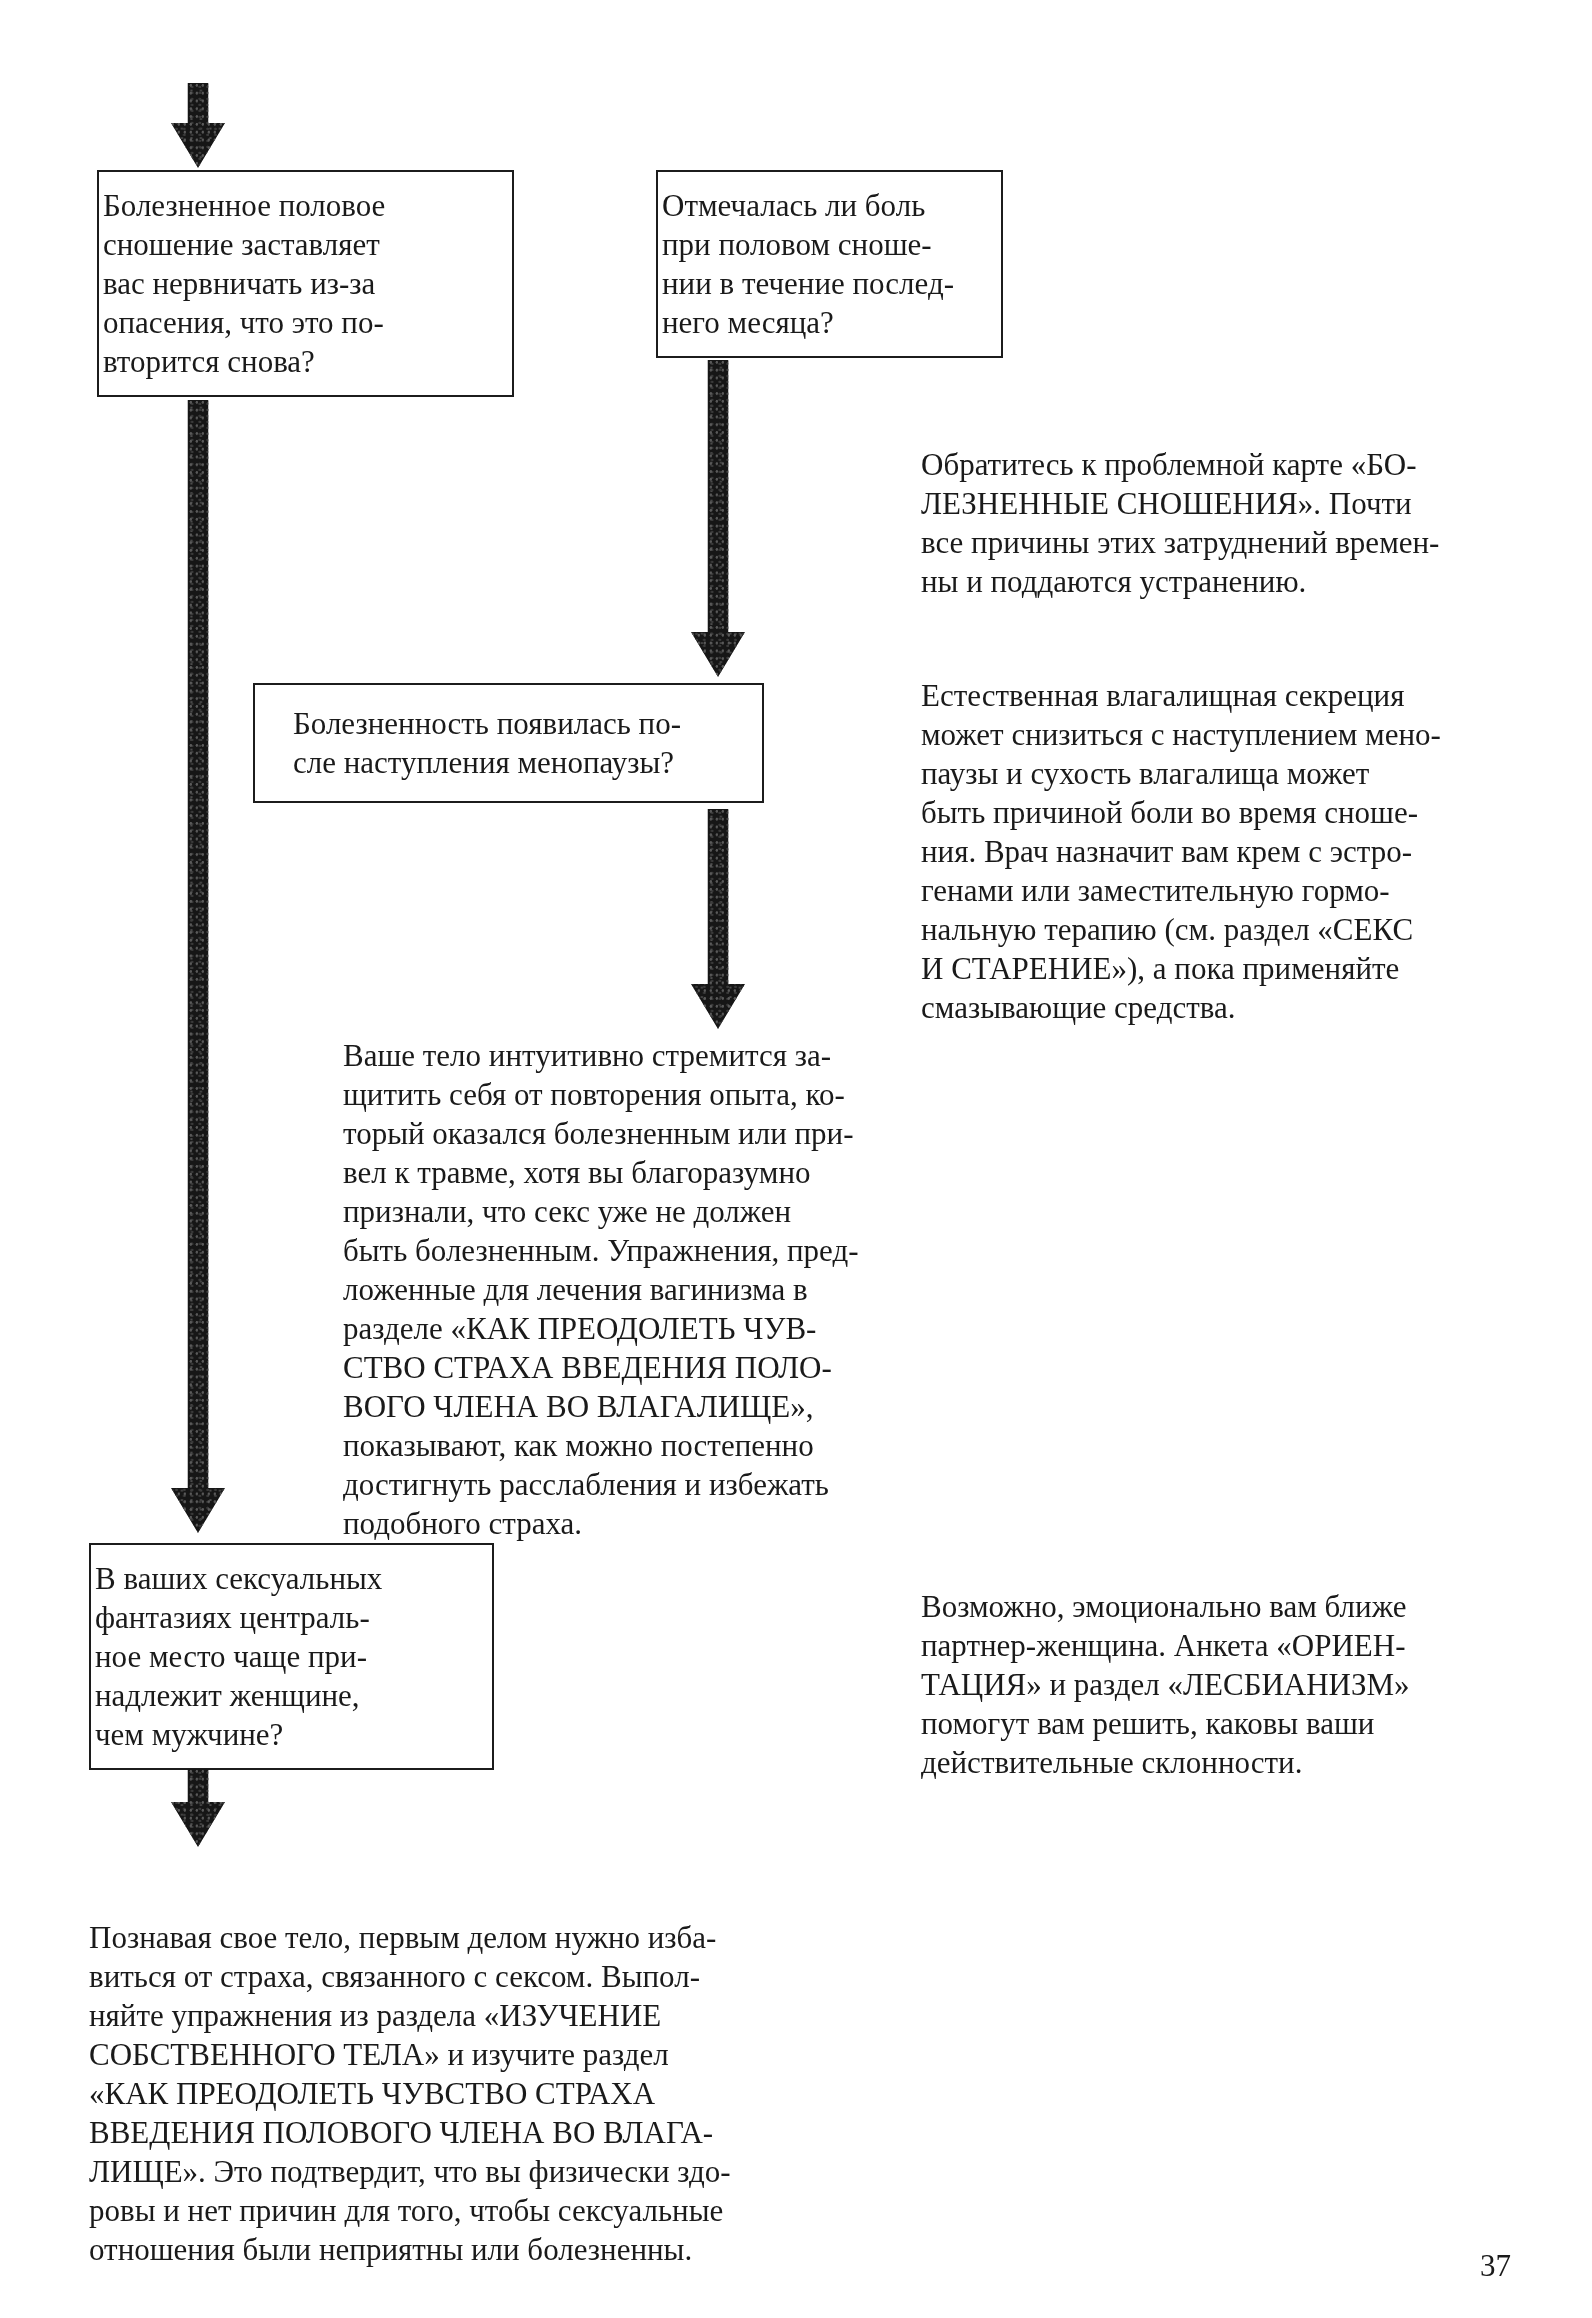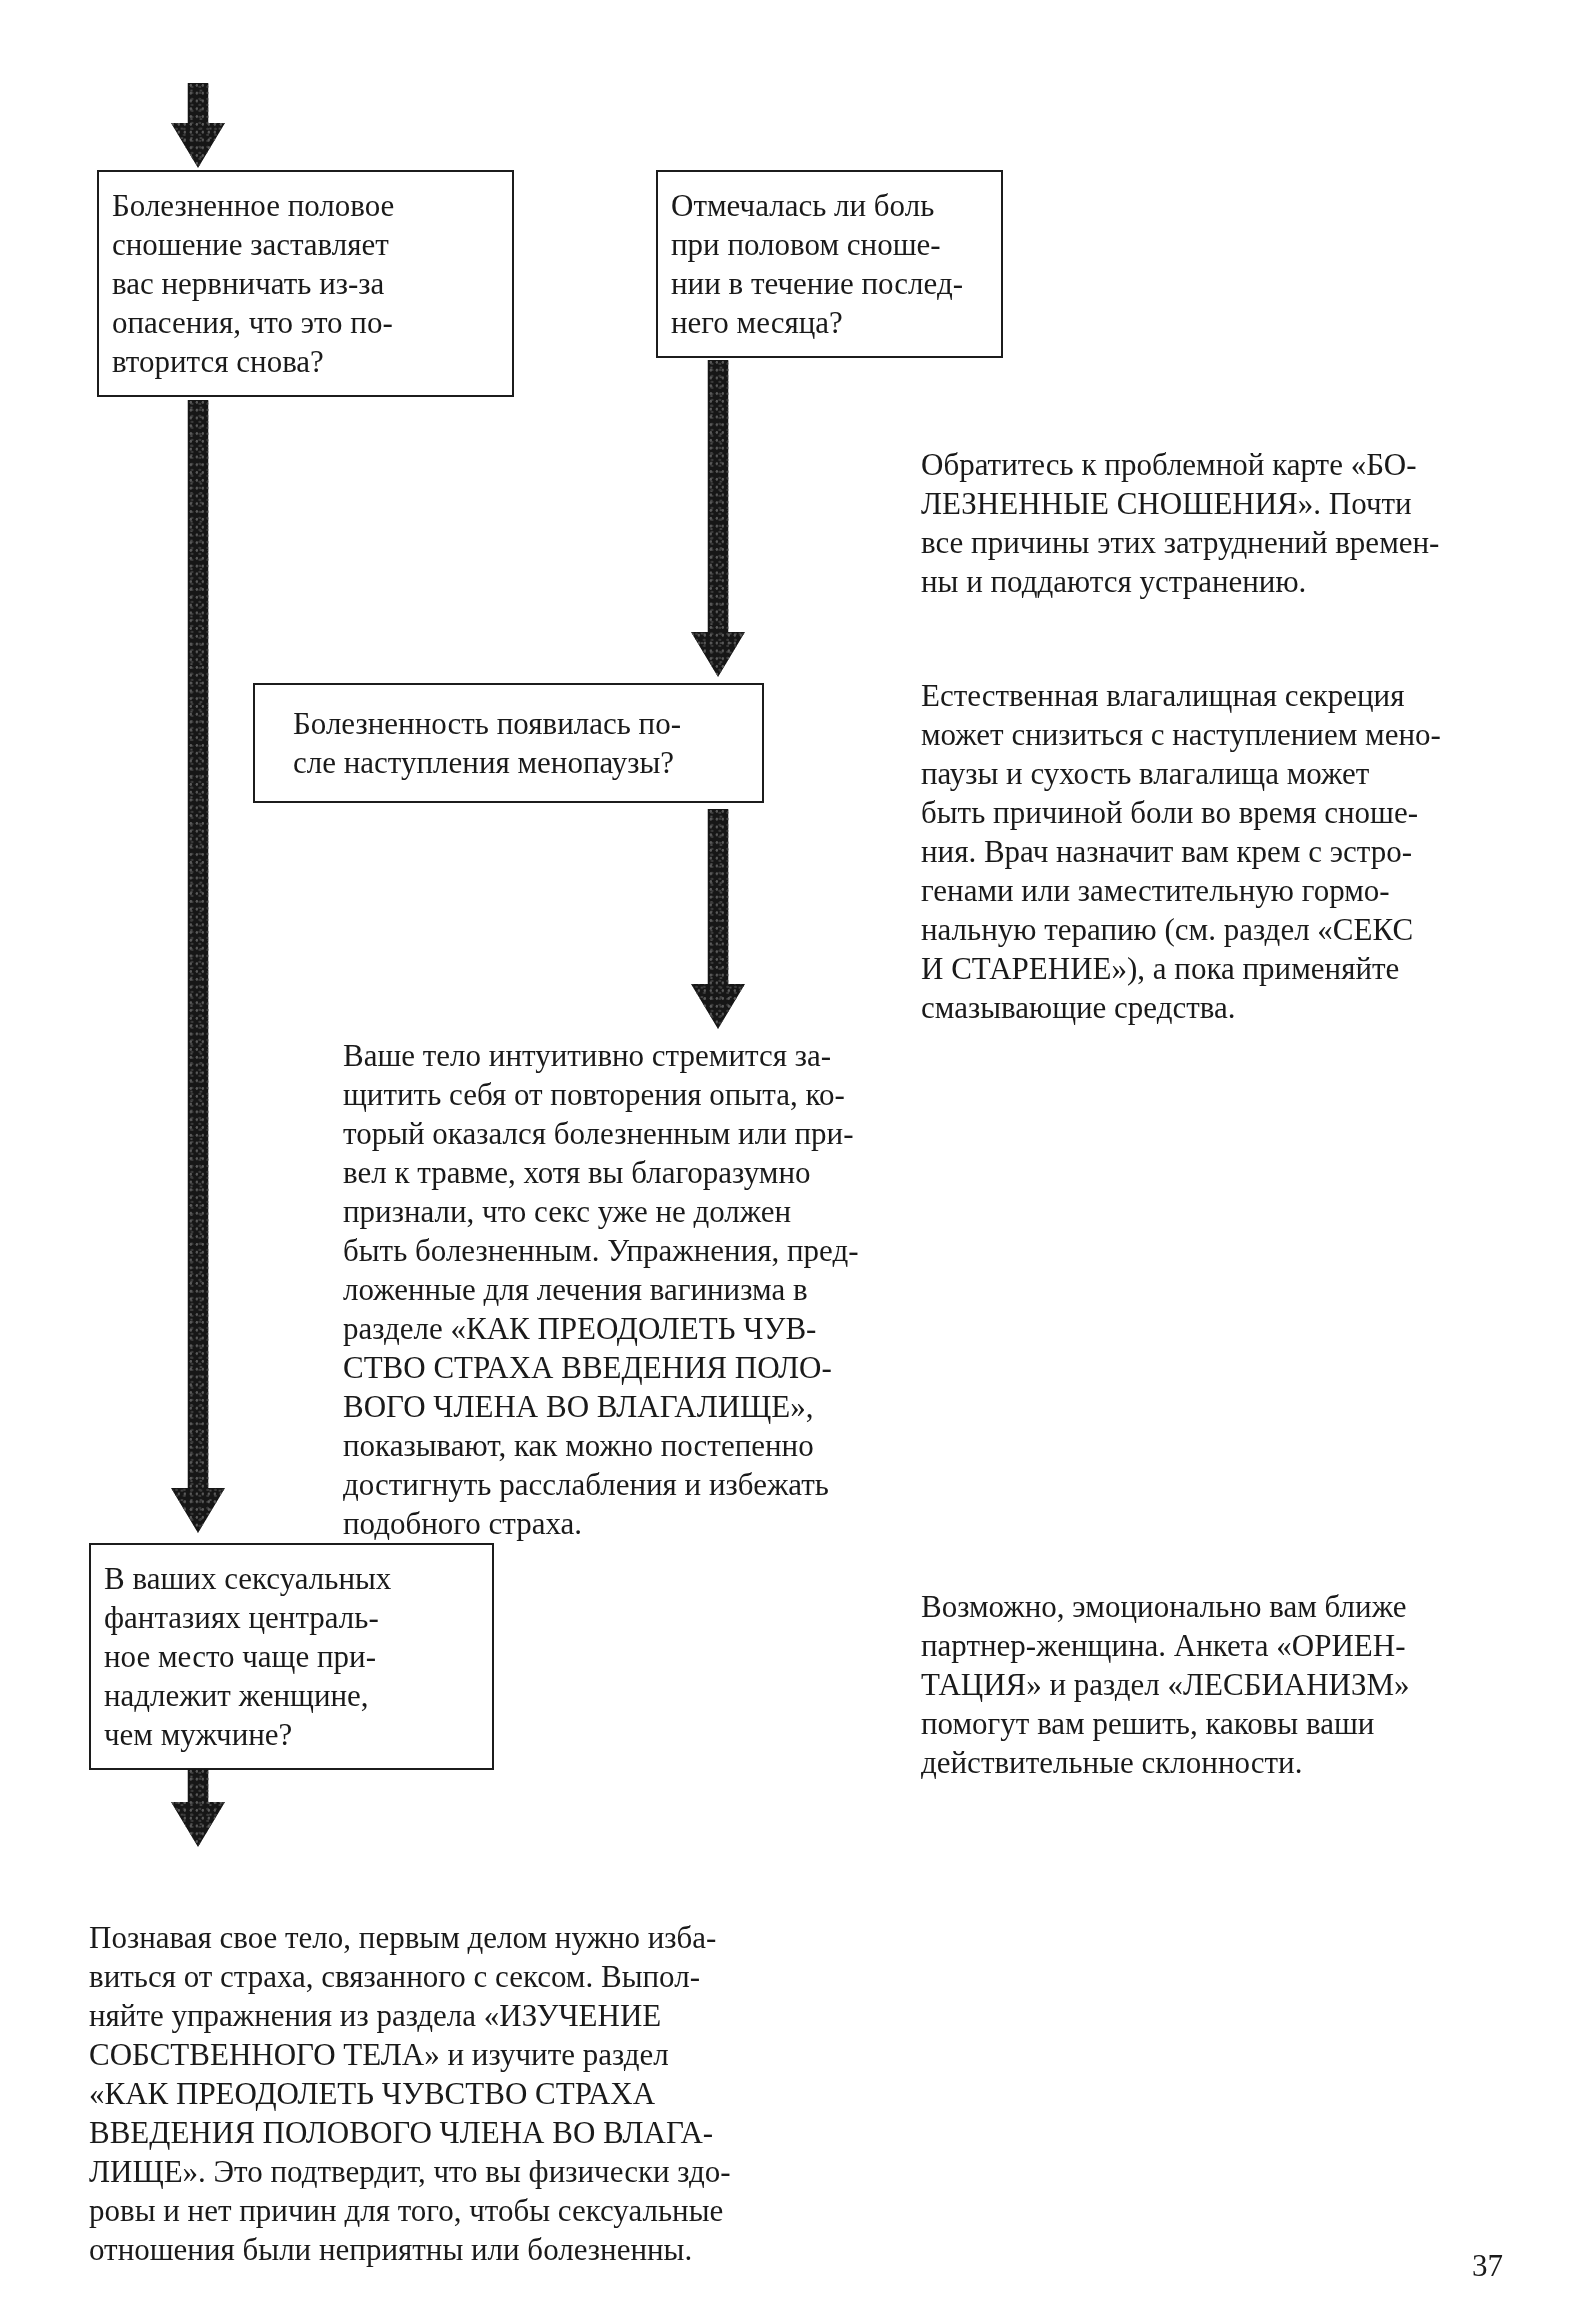--- a/index.html
+++ b/index.html
@@ -13,21 +13,21 @@
     overflow:hidden;
   }
   .lines{
     white-space:pre-line;
     font-size:31px;
     line-height:39px;
   }
   .qbox{
     position:absolute;
     border:2.6px solid #1c1c1c;
-    padding:14px 13px;
+    padding:14px 4px;
     box-sizing:border-box;
     background:#ffffff;
   }
   .note{
     position:absolute;
   }
   .arrow{
     position:absolute;
     width:54px;
     background-color:#161616;
@@ -41,20 +41,21 @@
       69% calc(100% - 45px),
       100% calc(100% - 45px),
       50% 100%,
       0 calc(100% - 45px),
       31% calc(100% - 45px)
     );
   }
   .page-number{
     position:absolute;
     font-size:31px;
+    margin-left:8px;
   }
 </style>
 </head>
 <body>
 
 <div class="page">
 
   <div class="arrow" style="left:171px;top:83px;height:85px"></div>
 
   <div class="qbox" style="left:97px;top:170px;width:417px">

